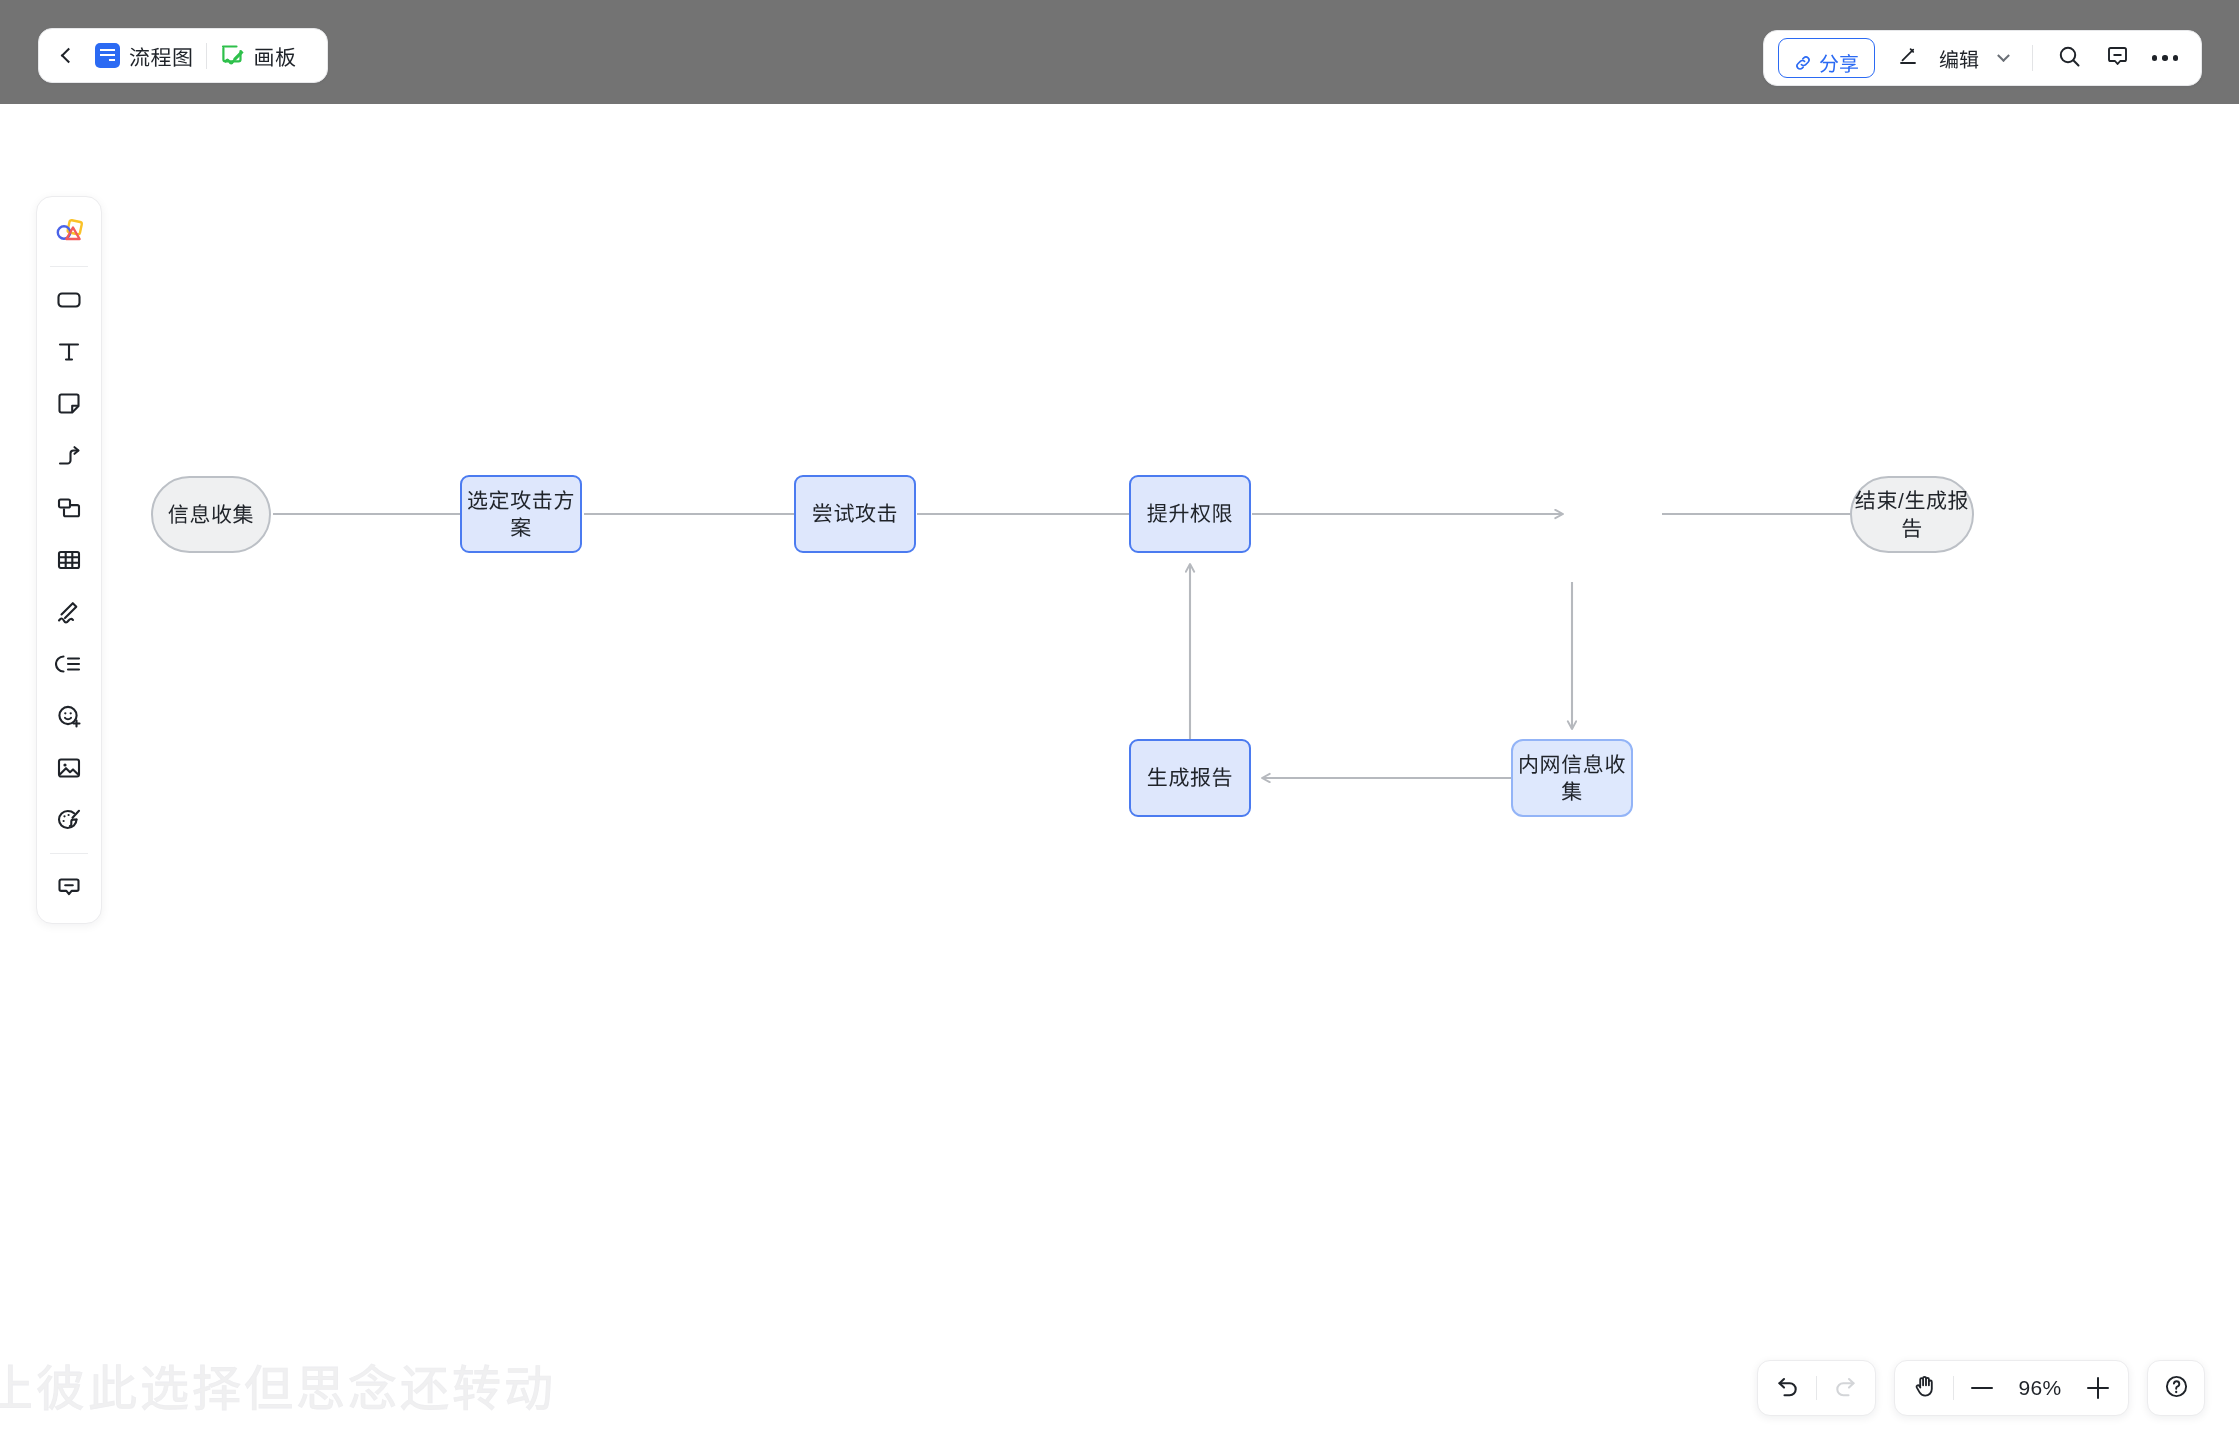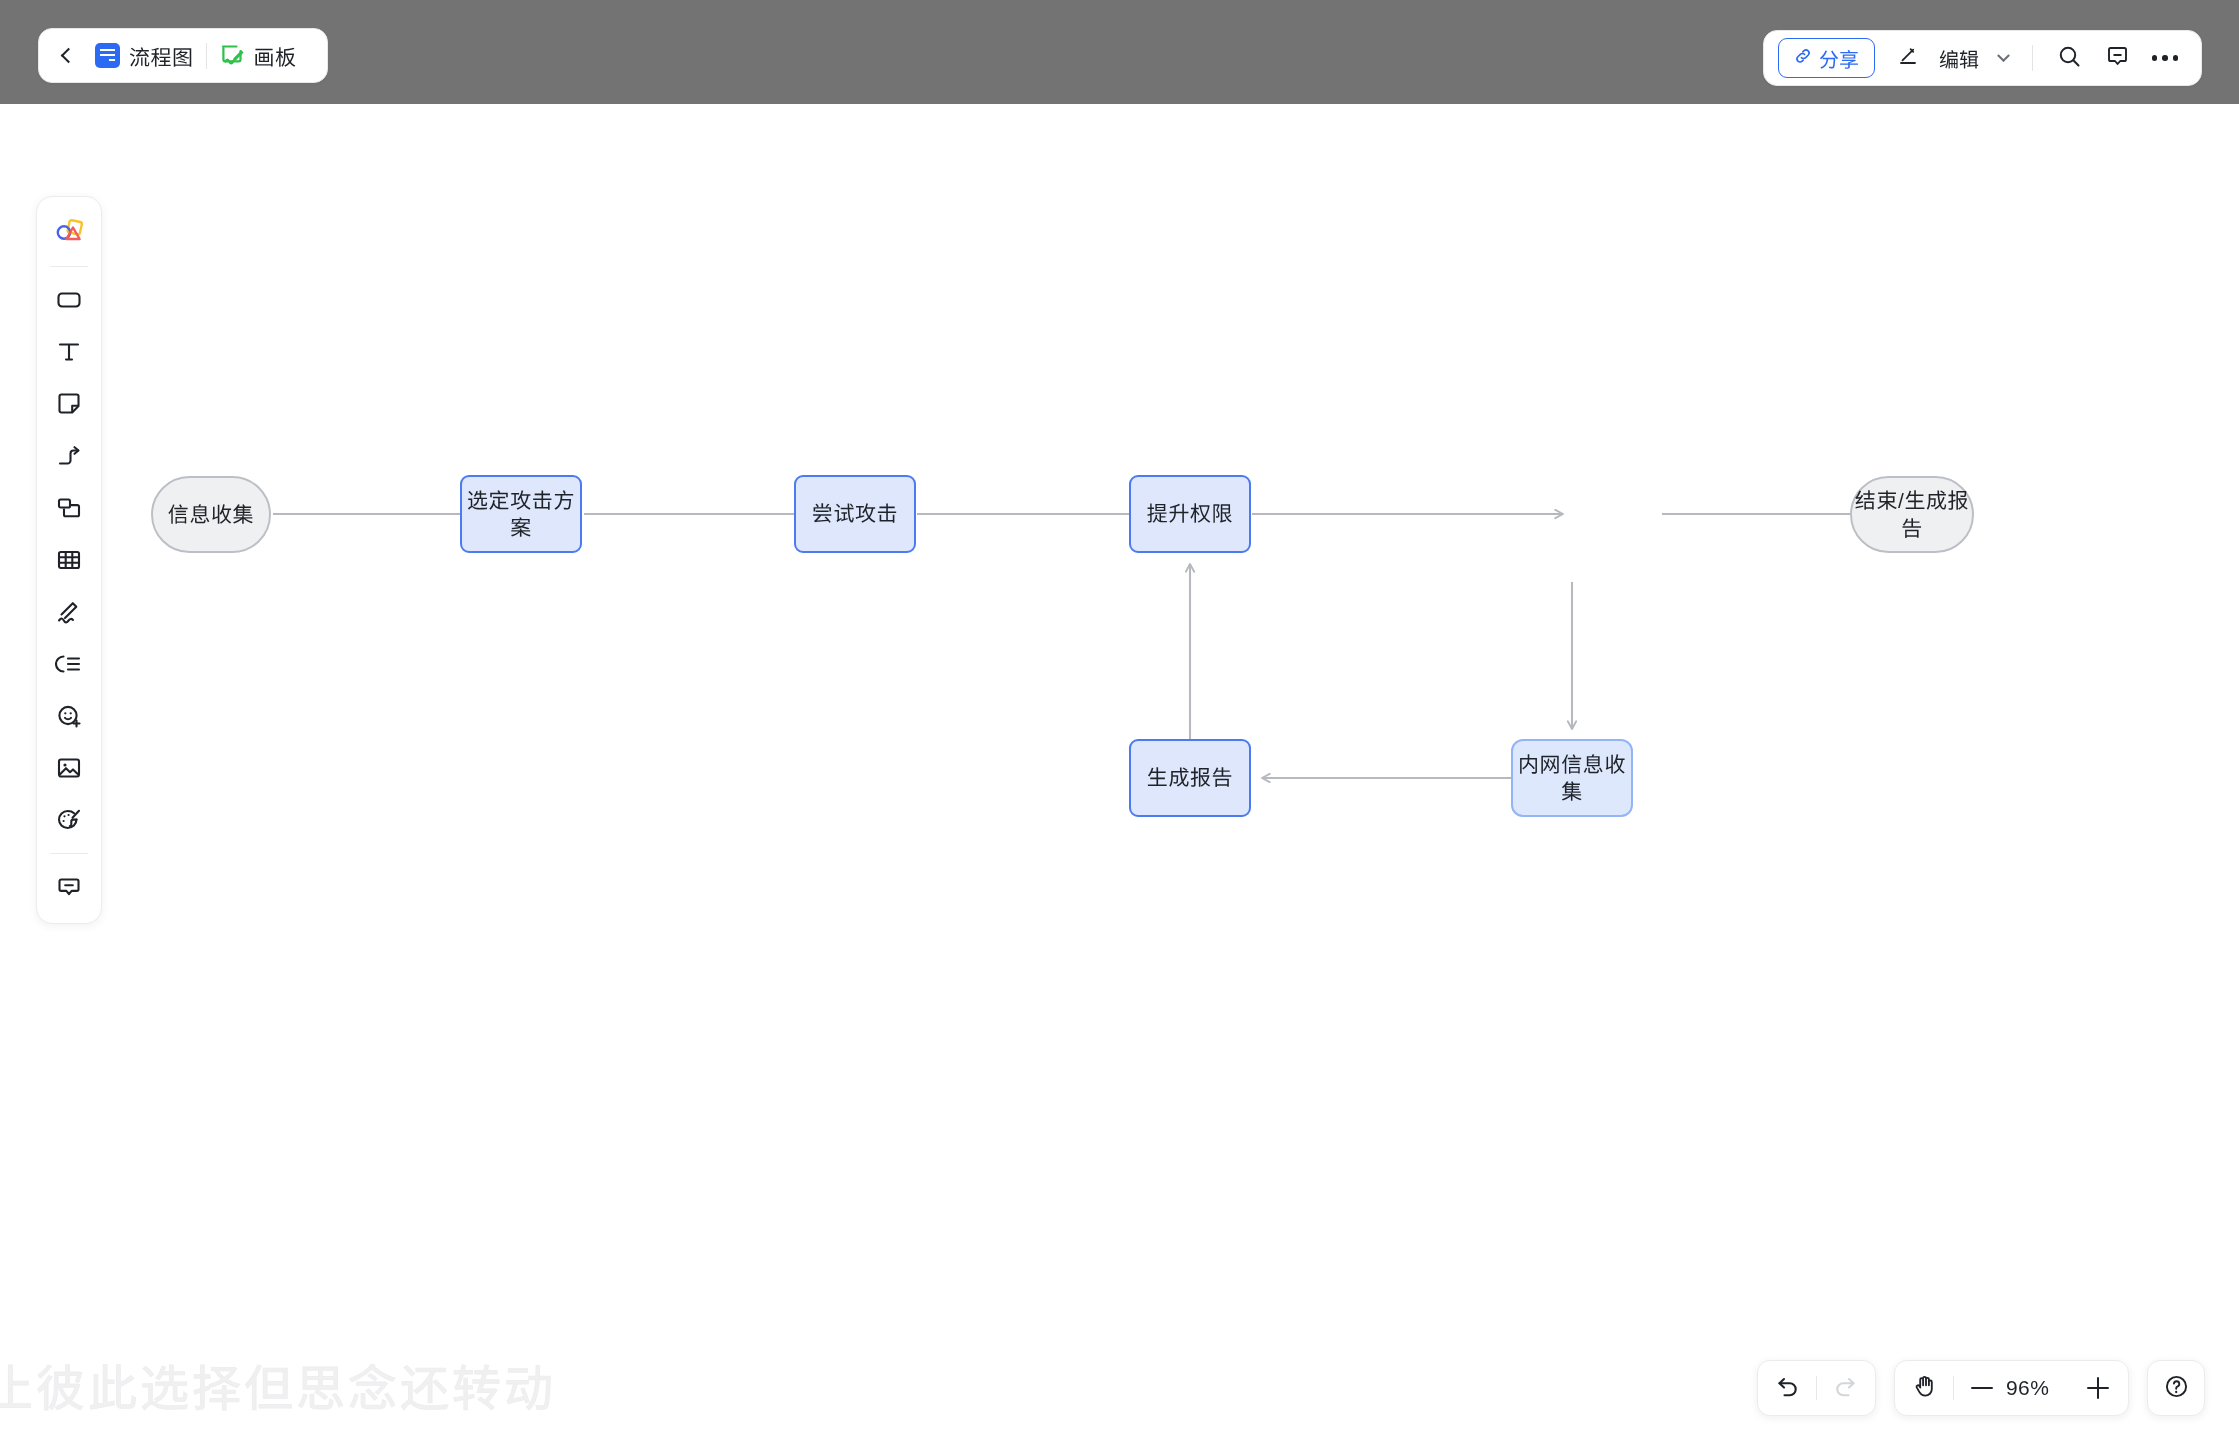--- a/index.html
+++ b/index.html
@@ -99,21 +99,21 @@
   }
 
   
   #actions-pill {
     right: 37px; top: 30px;
     height: 56px;
     padding: 0 14px;
     gap: 4px;
   }
   #share-btn {
-    display: flex; align-items: center; gap: 7px;
+    display: flex; align-items: flex-end; gap: 7px;
     border: 1px solid #2b6af3;
     border-radius: 9px;
     color: #2b6af3;
     height: 40px;
     padding: 0 15px;
     font-size: 20px;
     cursor: pointer;
     background: #fff;
     margin-right: 8px;
   }
@@ -273,20 +273,21 @@
     width: 44px; height: 44px;
     display: flex; align-items: center; justify-content: center;
     border-radius: 8px;
     cursor: pointer;
   }
   .ctl-sep { width: 1px; height: 24px; background: #e6e7e9; margin: 0 4px; }
   #zoom-value {
     font-size: 21px;
     color: #1f2329;
     min-width: 68px;
+    text-align: center;
     cursor: pointer;
     letter-spacing: .4px;
   }
   .plus-glyph, .minus-glyph {
     position: relative; width: 22px; height: 22px;
   }
   .minus-glyph::before, .plus-glyph::before {
     content:""; position:absolute; left:0; top:10px; width:22px; height:2.2px; background:#1f2329; border-radius:2px;
   }
   .plus-glyph::after {

